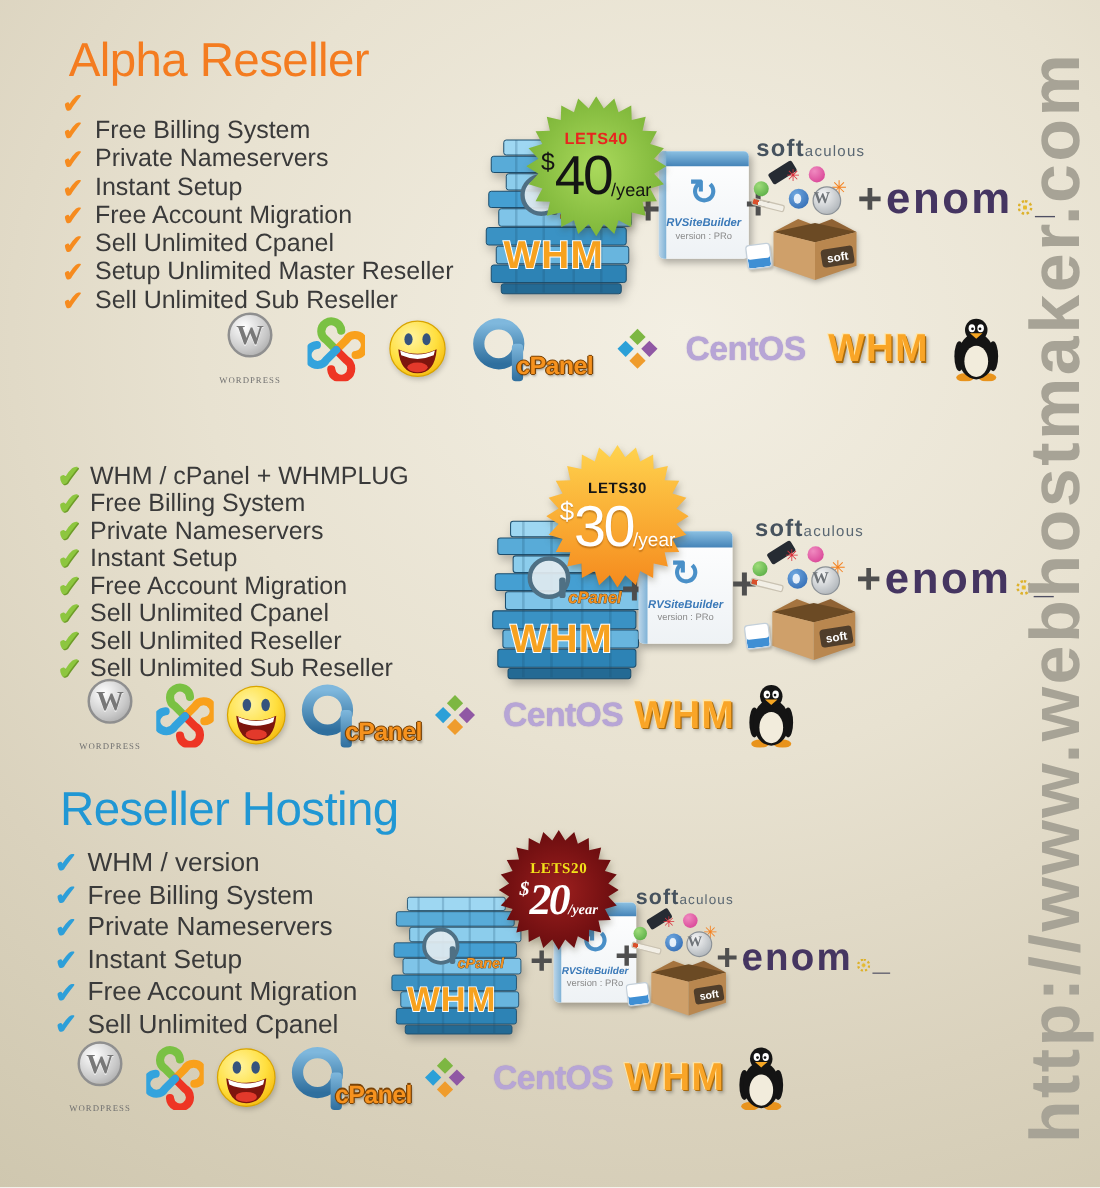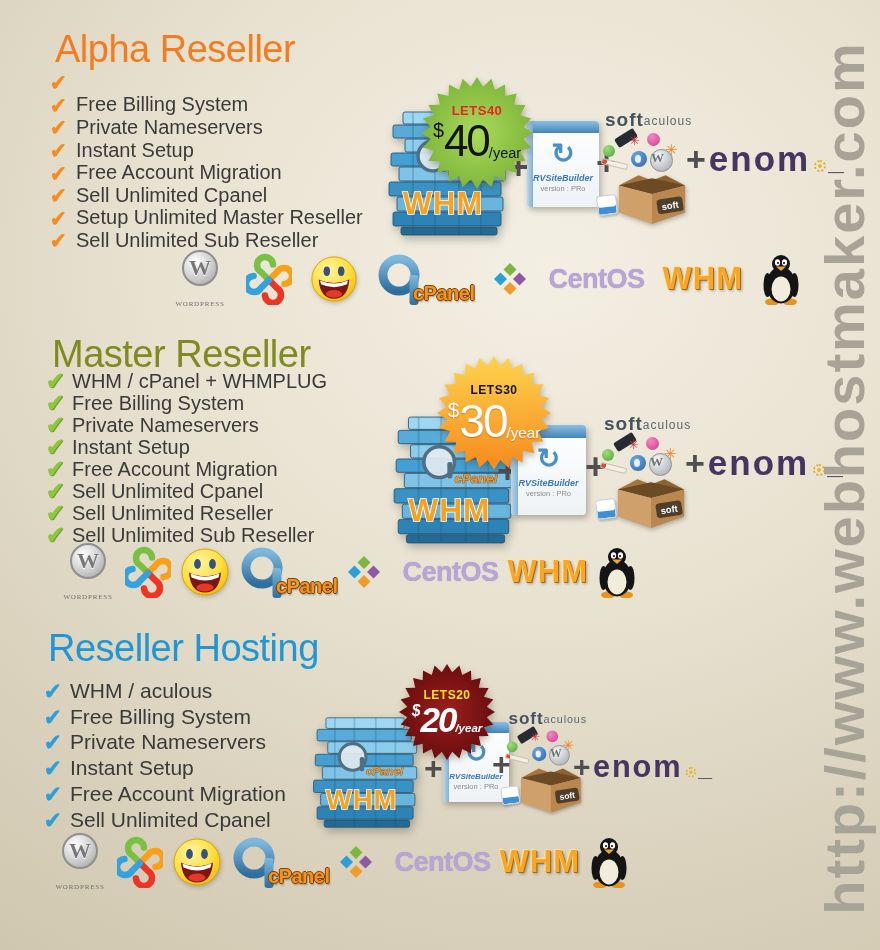--- a/index.html
+++ b/index.html
@@ -23,21 +23,21 @@
   .check{ display:inline-block; width:26px; flex-shrink:0; font-weight:bold; transform:rotate(-6deg) skewX(-6deg); }
   .f-alpha .check{ color:#f68b1f; font-size:20px; }
   .f-master .check{ color:#8dc63f; font-size:22px; text-shadow:1px 1px 0 #6d9c28; }
   .f-hosting .check{ color:#2d9fd9; font-size:21px; }
   
   .burst{ position:absolute; filter:drop-shadow(1px 3px 3px rgba(60,55,30,.35)); z-index:5; }
   .burst svg{ display:block; width:100%; height:100%; }
   .burst .inner{ position:absolute; inset:0; display:flex; flex-direction:column; align-items:center; justify-content:center; }
   .b1{ left:421px; top:77px;  width:112px; height:112px; }
   .b2{ left:437px; top:356px; width:114px; height:114px; }
-  .b3{ left:399px; top:664px; width:96px;  height:96px; }
+  .b3{ left:399px; top:664px; width:96px;  height:96px;font-family:Liberation Serif, serif; }
   .promo{ font-weight:bold; letter-spacing:.5px; }
   .b1 .promo{ color:#e8251f; font-size:13px; margin-bottom:1px; }
   .b2 .promo{ color:#151515; font-size:12px; margin-bottom:1px; }
   .b3 .promo{ color:#f2e21a; font-size:12px; }
   .price{ display:flex; line-height:1; }
   .cur{ font-size:.45em; margin-top:.1em; }
   .amt{ letter-spacing:-2px; }
   .per{ font-size:.33em; align-self:flex-end; margin-bottom:.2em; }
   .b1 .price{ font-size:44px; color:#141414; }
   .b2 .price{ font-size:46px; color:#ffffff; text-shadow:0 1px 1px rgba(120,60,0,.4); }
@@ -328,21 +328,20 @@
         <ellipse cx="20" cy="36" rx="9.5" ry="12.5" fill="#f2ecdc"></ellipse>
         <ellipse cx="16.5" cy="9.5" rx="2.6" ry="3.2" fill="#ffffff"></ellipse>
           <ellipse cx="23.5" cy="9.5" rx="2.6" ry="3.2" fill="#ffffff"></ellipse>
         <circle cx="17" cy="10" r="1.1" fill="#111111"></circle>
           <circle cx="23" cy="10" r="1.1" fill="#111111"></circle>
         <path d="M15 13.5 L25 13.5 L20 18 Z" fill="#f5a623"></path>
       </svg>
     </div>
   </div>
 
-  <h1 class="pkg-title t-master">Master Reseller</h1>
   <ul class="features f-master">
     <li>
         <span class="check">✔</span>
         <span>WHM / cPanel + WHMPLUG</span>
       </li>
     <li>
         <span class="check">✔</span>
         <span>Free Billing System</span>
       </li>
     <li>
@@ -514,21 +513,21 @@
           <circle cx="23" cy="10" r="1.1" fill="#111111"></circle>
         <path d="M15 13.5 L25 13.5 L20 18 Z" fill="#f5a623"></path>
       </svg>
     </div>
   </div>
 
   <h1 class="pkg-title t-hosting">Reseller Hosting</h1>
   <ul class="features f-hosting">
     <li>
         <span class="check">✔</span>
-        <span>WHM / aculous</span>
+        <span>WHM / version</span>
       </li>
     <li>
         <span class="check">✔</span>
         <span>Free Billing System</span>
       </li>
     <li>
         <span class="check">✔</span>
         <span>Private Nameservers</span>
       </li>
     <li>

